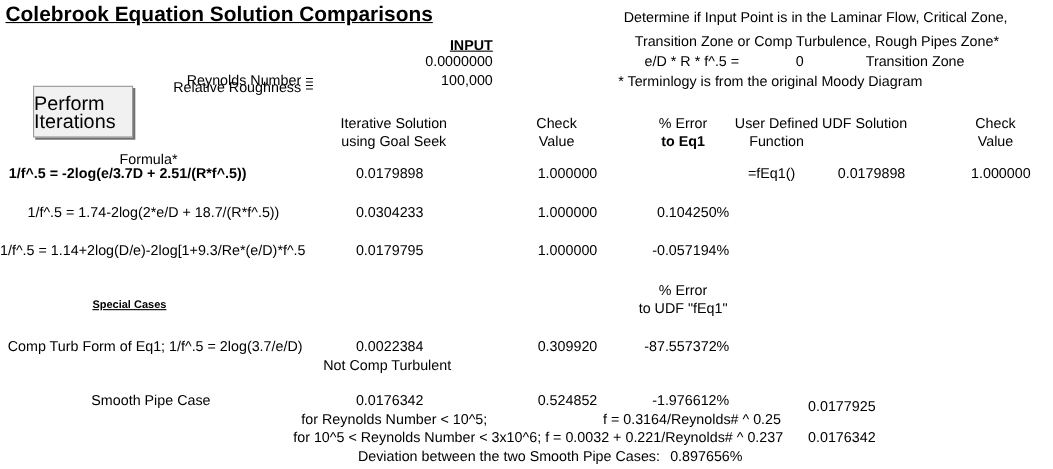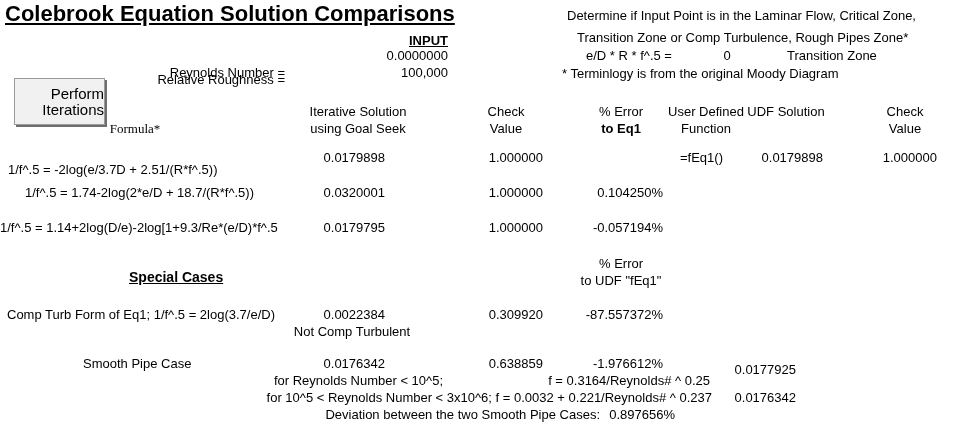--- a/index.html
+++ b/index.html
@@ -6,28 +6,28 @@
   body{
     width:957px;height:426px;position:relative;overflow:hidden;
     background:#ffffff;color:#000000;
     font-family:"Liberation Sans",sans-serif;font-size:13px;
   }
   .txt{position:absolute;white-space:nowrap;line-height:13px;}
   .ctr{transform:translateX(-50%);}
   .rt{text-align:center;}
   .b{font-weight:bold;}
   .u{text-decoration:underline;}
-  .title{font-size:22px;line-height:21px;}
-  .sub{font-size:14px;line-height:15px;margin-left:45px;}
+  .title{font-size:19px;line-height:21px;}
+  .sub{font-size:10px;line-height:15px;}
   .btn{
-    position:absolute;left:14px;top:78px;width:89px;height:45px;
+    position:absolute;left:30px;top:78px;width:89px;height:45px;
     background:#f1f1f1;border:1px solid #9a9a9a;
     box-shadow:2px 2px 0 #6e6e6e;
-    display:flex;flex-direction:column;align-items:flex-end;justify-content:center;
-    font-size:15px;line-height:16px;cursor:default;
+    display:flex;flex-direction:column;align-items:flex-start;justify-content:center;
+    font-size:18px;line-height:16px;cursor:default;
   }
 </style>
 </head>
 <body>
 
 <div class="txt title b u" style="left:5px;top:3px;">Colebrook Equation Solution Comparisons</div>
 
 <div class="txt" style="left:567px;top:9px;">Determine if Input Point is in the Laminar Flow, Critical Zone,</div>
 <div class="txt" style="left:577px;top:31px;">Transition Zone or Comp Turbulence, Rough Pipes Zone*</div>
 <div class="txt" style="left:586px;top:49px;">e/D * R * f^.5 =</div>
@@ -39,42 +39,42 @@
 <div class="txt rt" style="right:672px;top:49px;margin-top:24px;">Relative Roughness =</div>
 <div class="txt rt" style="right:509px;top:49px;">0.0000000</div>
 <div class="txt rt" style="right:672px;top:66px;">Reynolds Number =</div>
 <div class="txt rt" style="right:509px;top:66px;margin-left:28px;">100,000</div>
 
 <div class="btn">
   <span>Perform</span>
   <span>Iterations</span>
 </div>
 
-<div class="txt ctr" style="left:135px;top:122px;font-family:Liberation Serif, serif;">Formula*</div>
+<div class="txt ctr" style="left:135px;top:138px;">Formula*</div>
 <div class="txt ctr" style="left:358px;top:105px;">Iterative Solution</div>
 <div class="txt ctr" style="left:358px;top:122px;">using Goal Seek</div>
 <div class="txt ctr" style="left:506px;top:105px;">Check</div>
 <div class="txt ctr" style="left:506px;top:122px;">Value</div>
 <div class="txt ctr" style="left:621px;top:105px;">% Error</div>
 <div class="txt ctr" style="left:621px;top:122px;font-weight:bold;">to Eq1</div>
 <div class="txt ctr" style="left:706px;top:105px;">User Defined</div>
 <div class="txt ctr" style="left:706px;top:122px;">Function</div>
 <div class="txt ctr" style="left:786px;top:105px;">UDF Solution</div>
 <div class="txt ctr" style="left:905px;top:105px;">Check</div>
 <div class="txt ctr" style="left:905px;top:122px;">Value</div>
 
-<div class="txt" style="left:8px;top:163px;">1/f^.5 = -2log(e/3.7D + 2.51/(R*f^.5))</div>
+<div class="txt" style="left:8px;top:151px;font-weight:bold;">1/f^.5 = -2log(e/3.7D + 2.51/(R*f^.5))</div>
 <div class="txt rt" style="right:572px;top:151px;">0.0179898</div>
 <div class="txt rt" style="right:414px;top:151px;">1.000000</div>
 <div class="txt rt" style="right:234px;top:151px;">=fEq1()</div>
 <div class="txt rt" style="right:134px;top:151px;">0.0179898</div>
 <div class="txt rt" style="right:20px;top:151px;">1.000000</div>
 
 <div class="txt" style="left:25px;top:186px;">1/f^.5 = 1.74-2log(2*e/D + 18.7/(R*f^.5))</div>
-<div class="txt rt" style="right:572px;top:186px;">0.0320001</div>
+<div class="txt rt" style="right:572px;top:186px;">0.0304233</div>
 <div class="txt rt" style="right:414px;top:186px;">1.000000</div>
 <div class="txt rt" style="right:294px;top:186px;">0.104250%</div>
 
 <div class="txt" style="left:0px;top:221px;">1/f^.5 = 1.14+2log(D/e)-2log[1+9.3/Re*(e/D)*f^.5</div>
 <div class="txt rt" style="right:572px;top:221px;">0.0179795</div>
 <div class="txt rt" style="right:414px;top:221px;">1.000000</div>
 <div class="txt rt" style="right:294px;top:221px;">-0.057194%</div>
 
 <div class="txt ctr" style="left:621px;top:257px;">% Error</div>
 <div class="txt ctr" style="left:621px;top:274px;">to UDF "fEq1"</div>
@@ -82,21 +82,21 @@
 <div class="txt sub b u" style="left:84px;top:270px;">Special Cases</div>
 
 <div class="txt" style="left:7px;top:308px;">Comp Turb Form of Eq1; 1/f^.5 = 2log(3.7/e/D)</div>
 <div class="txt rt" style="right:572px;top:308px;">0.0022384</div>
 <div class="txt rt" style="right:414px;top:308px;">0.309920</div>
 <div class="txt rt" style="right:294px;top:308px;">-87.557372%</div>
 <div class="txt ctr" style="left:352px;top:325px;">Not Comp Turbulent</div>
 
 <div class="txt" style="left:83px;top:357px;">Smooth Pipe Case</div>
 <div class="txt rt" style="right:572px;top:357px;">0.0176342</div>
-<div class="txt rt" style="right:414px;top:357px;">0.638859</div>
+<div class="txt rt" style="right:414px;top:357px;">0.524852</div>
 <div class="txt rt" style="right:294px;top:357px;">-1.976612%</div>
 
 <div class="txt rt" style="right:514px;top:374px;">for Reynolds Number &lt; 10^5;</div>
 <div class="txt rt" style="right:247px;top:374px;">f = 0.3164/Reynolds# ^ 0.25</div>
 <div class="txt rt" style="right:161px;top:363px;">0.0177925</div>
 
 <div class="txt rt" style="right:245px;top:391px;padding-left:46px;">for 10^5 &lt; Reynolds Number  &lt; 3x10^6;  f = 0.0032 + 0.221/Reynolds# ^ 0.237</div>
 <div class="txt rt" style="right:161px;top:391px;">0.0176342</div>
 
 <div class="txt rt" style="right:357px;top:408px;">Deviation between the two Smooth Pipe Cases:</div>

